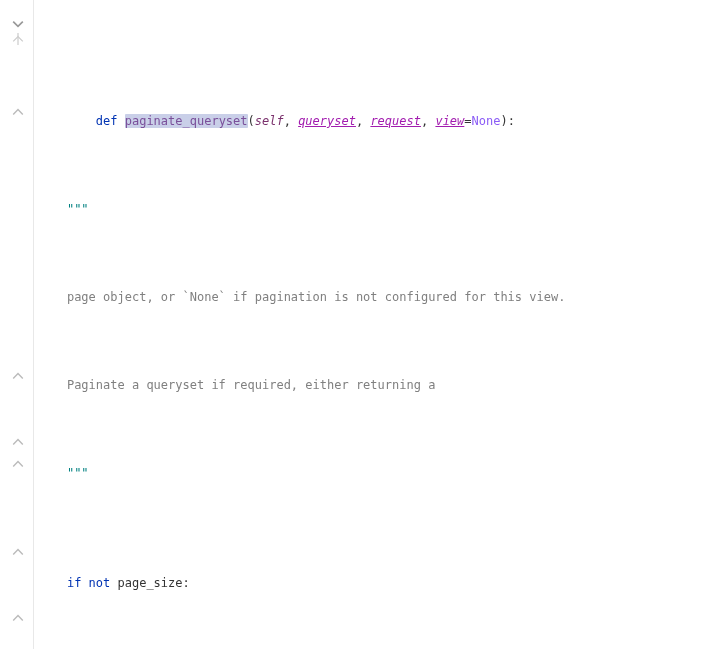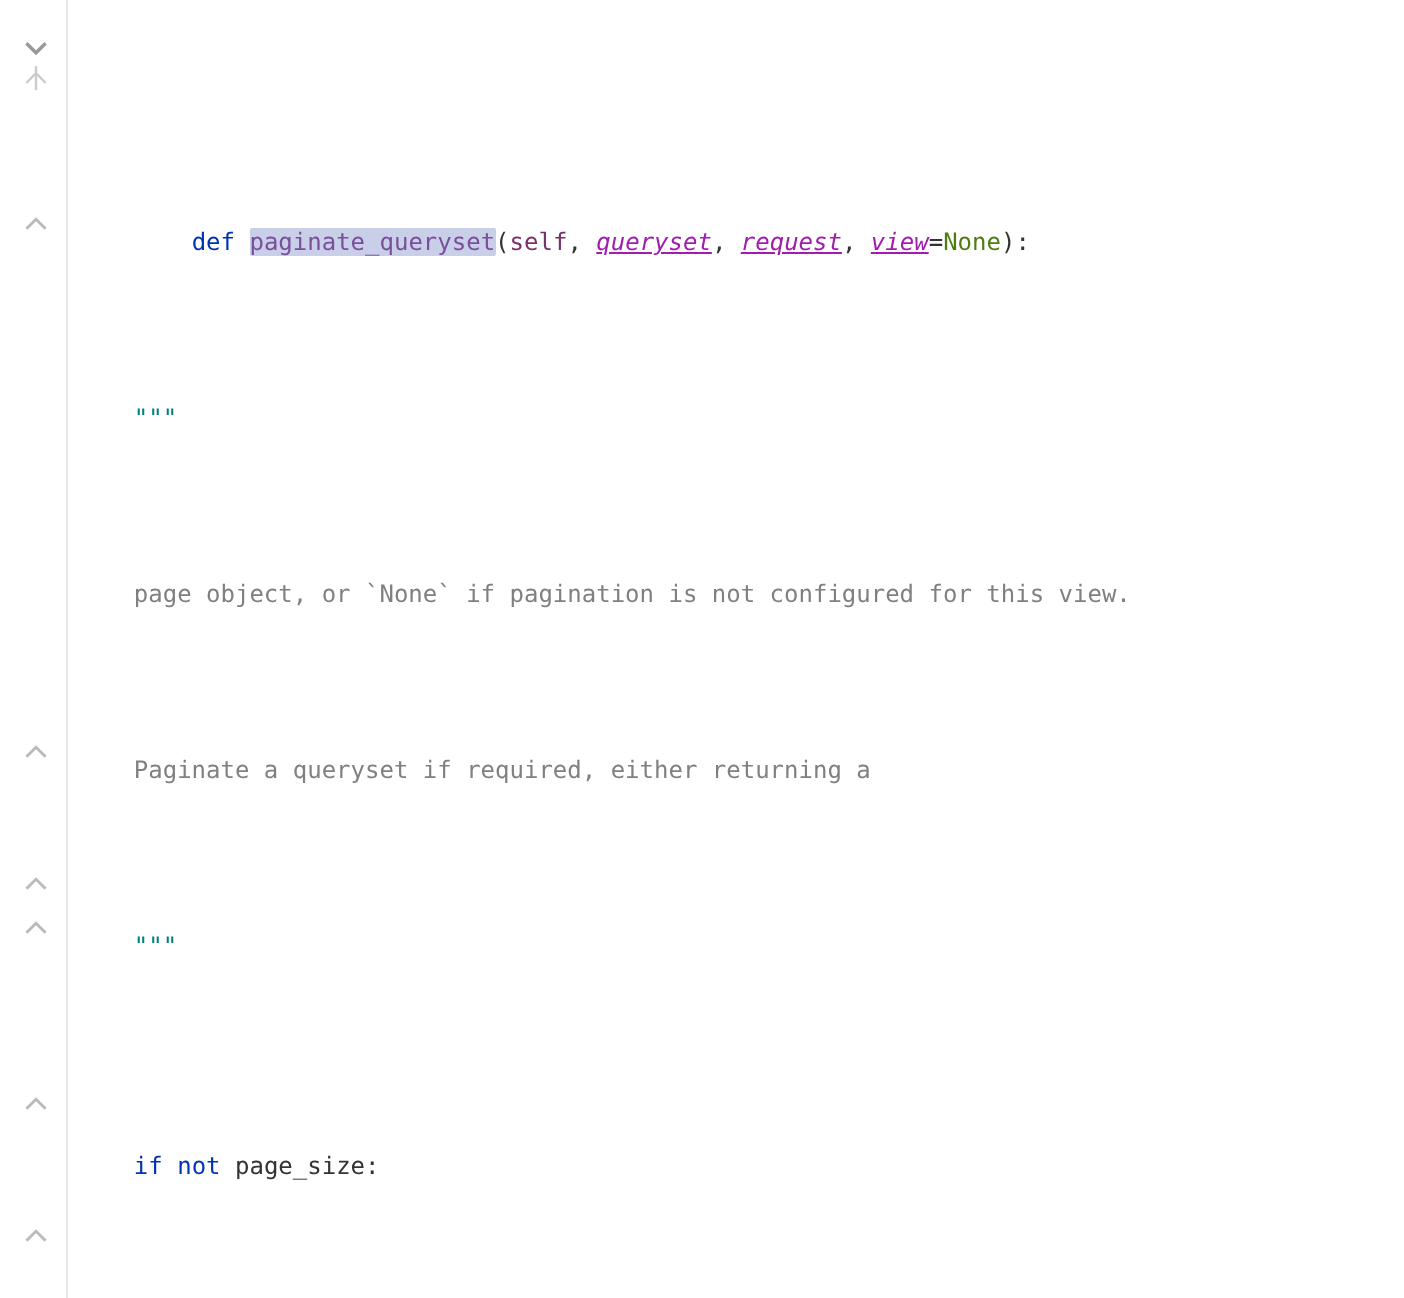--- a/index.html
+++ b/index.html
@@ -36,24 +36,24 @@
   .sel {
     background: #c9cfe8;
     border-radius: 1px;
   }
 
   
   .kw   { color: #0033b3; }  
   .fn   { color: #7a4f9a; }  
   .id   { color: #333; }
   .par  { color: #a21caf; font-style: italic; text-decoration: underline; }
-  .self { color: #7a306c; }
+  .self { color: #7a306c; font-style: italic; }
   .op   { color: #333; }
   .punc { color: #333; }
-  .none { color: #4d7c0f; }
+  .none { color: #8b5cf6; }
   .str  { color: #008080; }
   .cmt  { color: #808080; font-style: italic; }
 </style>
 </head>
 <body>
 
 <div class="root">
 
   <div class="gutter">
 

